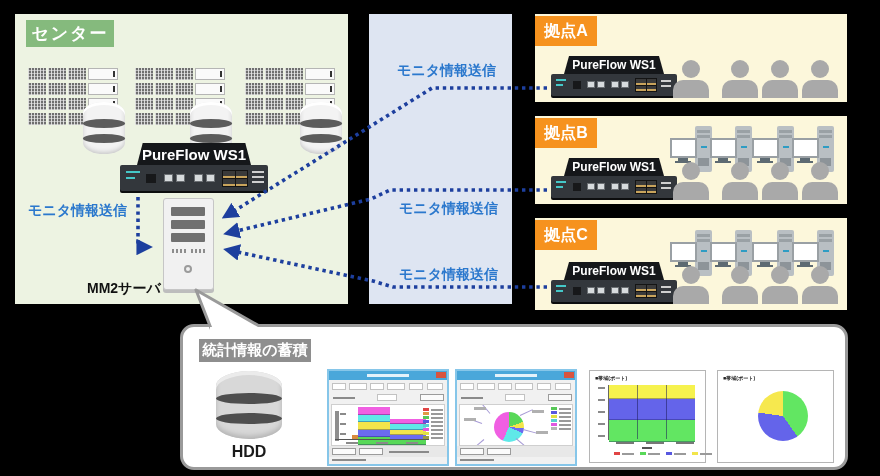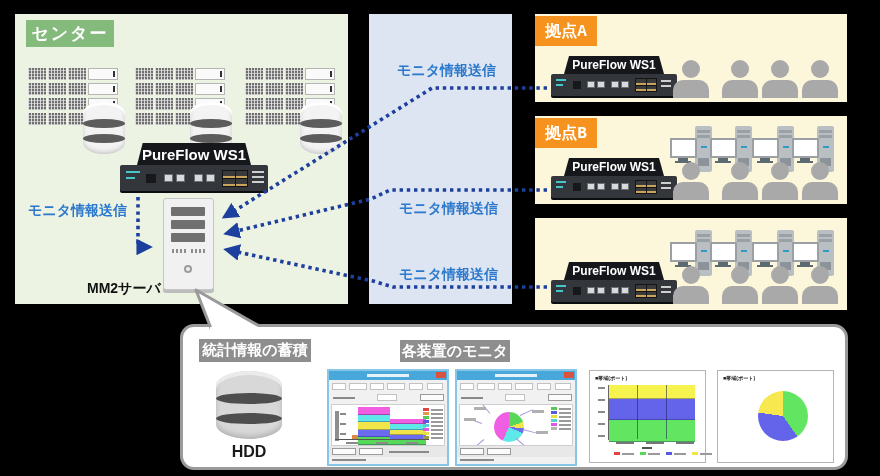--- a/index.html
+++ b/index.html
@@ -1,21 +1,21 @@
 <!DOCTYPE html>
 <html><head>
 <meta charset="utf-8">
 <style>
   html,body{margin:0;padding:0;background:#000;}
   .stage{position:relative;width:880px;height:476px;background:#000;overflow:hidden;
          font-family:"Liberation Sans","DejaVu Sans",sans-serif;}
   .abs{position:absolute;}
   .panel{position:absolute;}
   .tag{position:absolute;display:flex;align-items:center;justify-content:center;
-       color:#fff;font-weight:bold;font-family:Liberation Mono, monospace;}
+       color:#fff;font-weight:bold;}
   .blue-label{position:absolute;color:#2b78cd;font-weight:bold;font-size:14px;white-space:nowrap;}
   
   .rackrow{display:flex;gap:2px;margin-bottom:3px;}
   .rackmod{width:18px;height:12px;background:#6f6f6f;
     background-image:repeating-linear-gradient(90deg,rgba(235,235,235,.85) 0 1px,transparent 1px 3px),
                      repeating-linear-gradient(0deg,rgba(235,235,235,.6) 0 1px,transparent 1px 3px);}
   .rackunit{width:30px;height:12px;background:#fafafa;border:1px solid #b5b5b5;position:relative;box-sizing:border-box;}
   .rackunit:after{content:"";position:absolute;right:2px;top:2px;width:2px;height:6px;background:#333;}
   
   .cyl{position:absolute;}
@@ -338,20 +338,23 @@
         <div class="p-head"></div>
         <div class="p-body"></div>
       </div>
     <div class="person" style="left:267px;top:46px;width:36px;height:38px;">
         <div class="p-head"></div>
         <div class="p-body"></div>
       </div>
   </div>
 
   <div class="panel branch" style="left:535px;top:218px;width:312px;height:92px;background:#fcf7db;">
+    <div class="tag" style="left:0;top:2px;width:62px;height:30px;background:#f6921e;font-size:16px;">
+      <span>拠点C</span>
+    </div>
     <div class="abs" style="left:16px;top:42px;width:130px;height:46px;">
       <div class="pf-top" style="left:13px;top:2px;width:100px;height:18px;font-size:12px;">
         <span>PureFlow WS1</span>
       </div>
       <div class="pf-front" style="left:0;top:20px;width:126px;height:22px;">
         <div class="pf-led" style="left:5px;top:5px;width:10px;"></div>
         <div class="pf-led" style="left:5px;top:10px;width:7px;"></div>
         <div class="abs" style="left:22px;top:7px;width:8px;height:8px;background:#17181a;"></div>
         <div class="pf-port" style="left:36px;top:7px;width:8px;height:7px;"></div>
         <div class="pf-port" style="left:46px;top:7px;width:8px;height:7px;"></div>
@@ -431,23 +434,20 @@
 
     <div class="cyl" style="left:33px;top:44px;width:66px;height:68px;">
       <div class="body" style="background:#d8d8d8;box-shadow:inset 0 4px 0 #ebebeb, inset 0 -3px 5px #b5b5b5;"></div>
       <div class="band" style="top:32%;height:11px;background:#4e4e4e;"></div>
       <div class="band" style="top:62%;height:11px;background:#4e4e4e;"></div>
     </div>
     <div class="abs" style="left:33px;top:116px;width:66px;text-align:center;font-size:16px;font-weight:bold;color:#1a1a1a;">
       <span>HDD</span>
     </div>
 
-    <div class="tag" style="left:217px;top:13px;width:110px;height:22px;background:#8e8e8e;font-size:15px;">
-      <span>各装置のモニタ</span>
-    </div>
 
     <div class="win" style="left:144px;top:42px;">
       <div class="w-title">
           <div class="t"></div>
           <div class="x"></div>
         </div>
       <div class="w-bar1">
           <div class="f" style="left:3px;width:14px;"></div>
           <div class="f" style="left:20px;width:18px;"></div>
           <div class="f" style="left:41px;width:14px;"></div>

